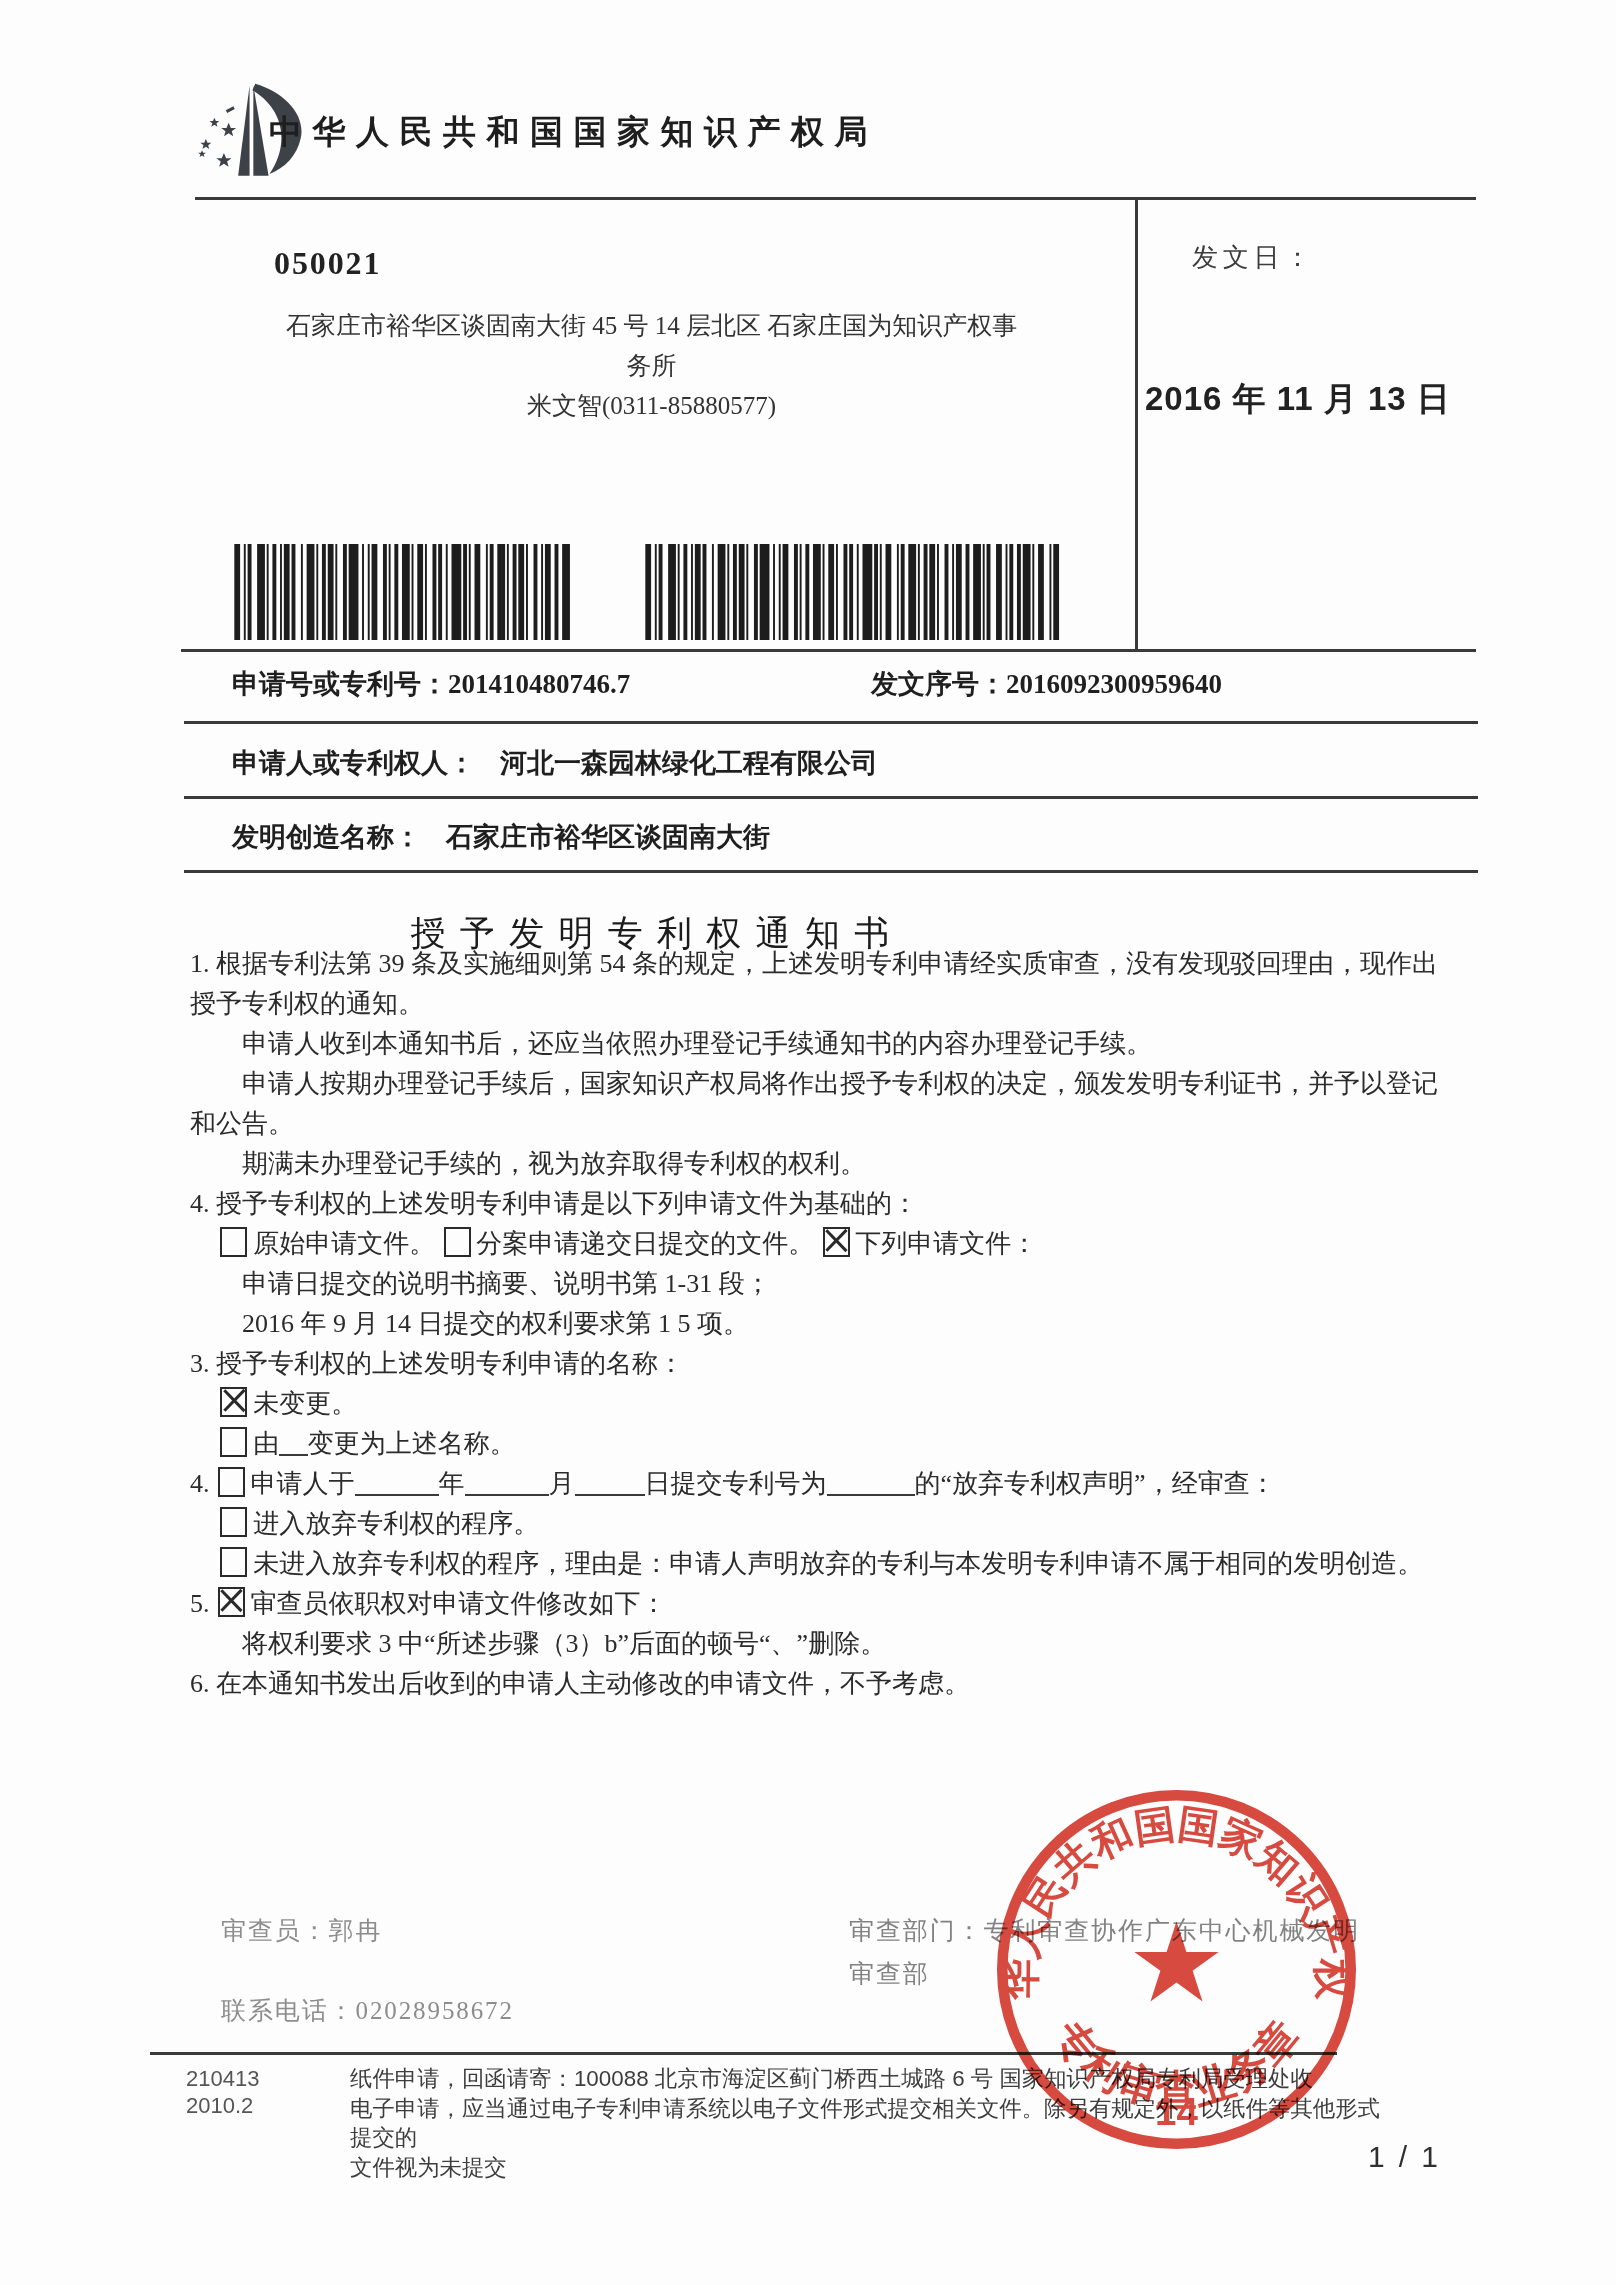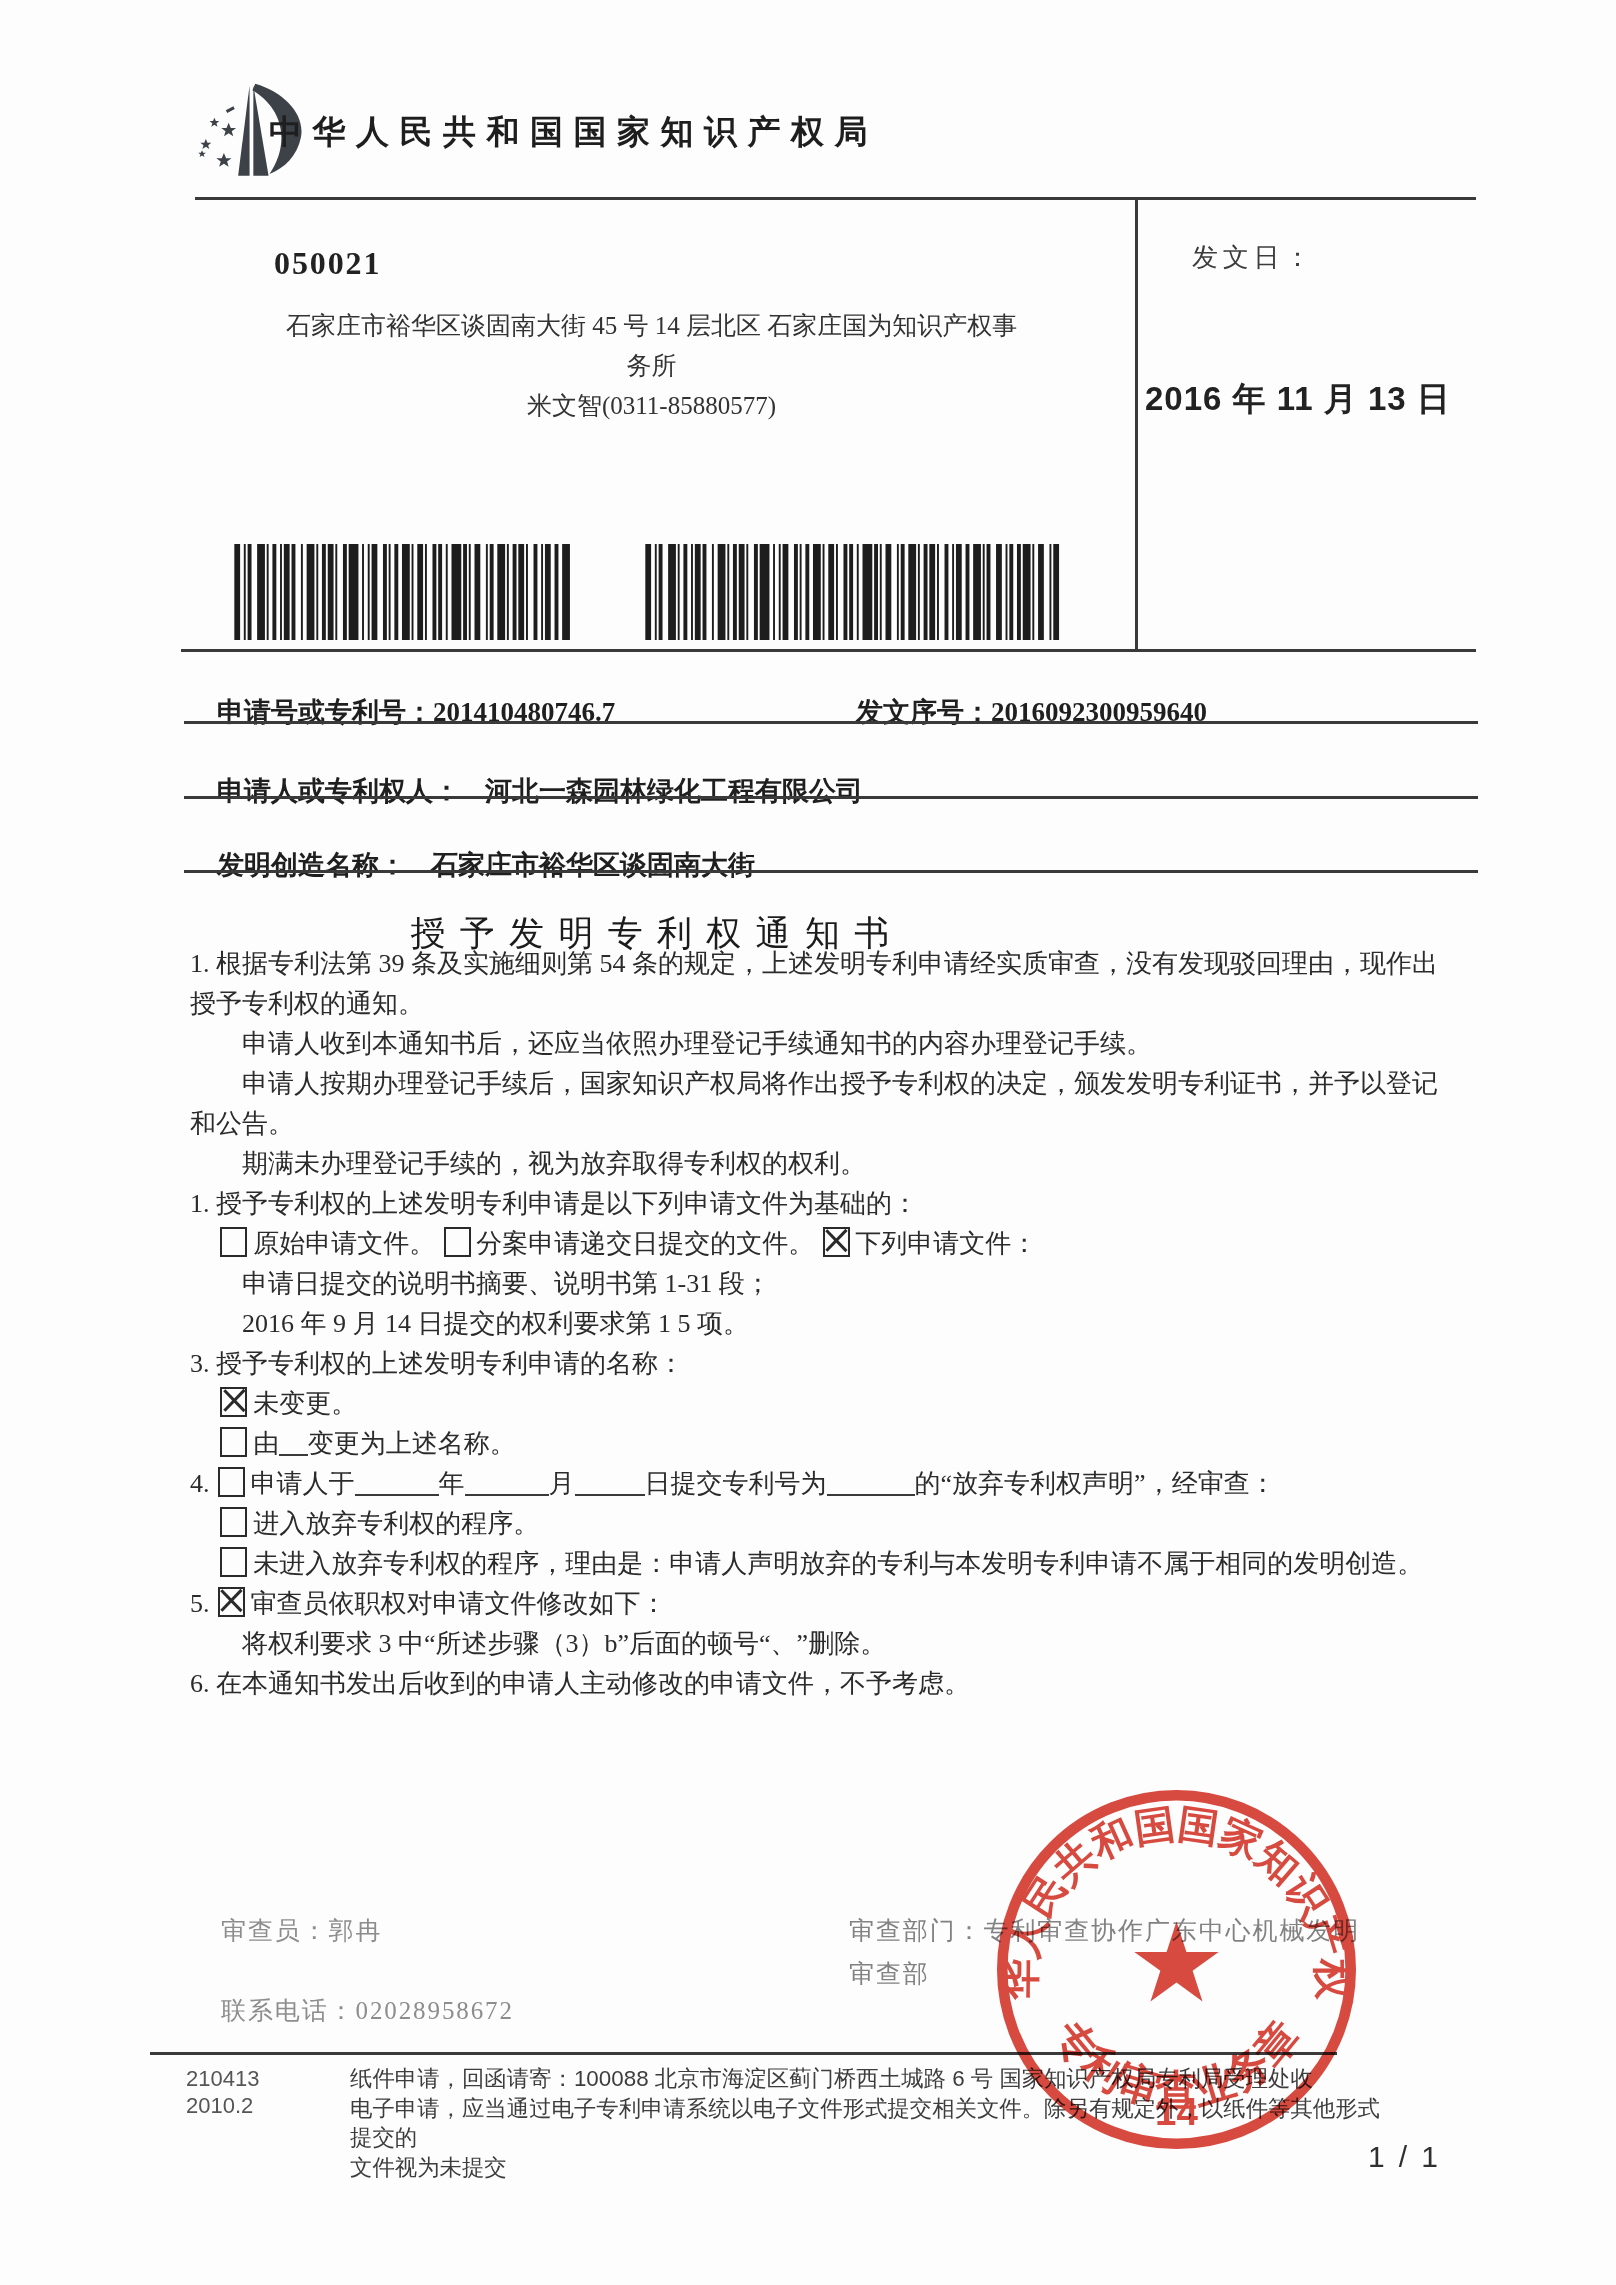--- a/index.html
+++ b/index.html
@@ -12,21 +12,21 @@
              font-weight:bold;font-size:33px;letter-spacing:10.5px;color:#1e1e1e;white-space:nowrap;}
   .vline{position:absolute;left:1135px;top:197px;width:2.9px;height:455px;background:#3a3a3a;}
   
   .postcode{position:absolute;left:274px;top:245px;font-size:32px;font-weight:bold;letter-spacing:1.9px;color:#222;}
   .addr{position:absolute;left:238px;top:306px;width:827px;text-align:center;font-size:25px;line-height:40px;color:#333;}
   .issue-label{position:absolute;left:1158px;top:240px;font-size:26px;letter-spacing:4.8px;color:#3c3c3c;margin-left:34px;}
   .issue-date{position:absolute;left:1145px;top:377px;font-family:"Liberation Sans","DejaVu Sans",sans-serif;
               font-weight:bold;font-size:33px;letter-spacing:1px;color:#222;white-space:nowrap;text-align:center;}
   .barcode{position:absolute;}
   
-  .row{position:absolute;left:217px;width:1255px;font-size:27px;font-weight:bold;color:#1f1f1f;white-space:nowrap;margin-top:28px;}
+  .row{position:absolute;left:232px;width:1255px;font-size:27px;font-weight:bold;color:#1f1f1f;white-space:nowrap;}
   .row .serial{position:absolute;left:639px;}
   .row .gap{display:inline-block;width:25px;}
   
   .notice-title{position:absolute;left:0;top:910px;width:1314px;text-align:center;
                 font-family:"Liberation Sans","DejaVu Sans",sans-serif;font-weight:normal;
                 font-size:35px;letter-spacing:14.3px;color:#1c1c1c;}
   .body{position:absolute;left:190px;top:944px;width:1251px;font-size:26px;line-height:40px;color:#2b2b2b;}
   .body p{margin:0;}
   .ind{text-indent:2em;}
   .ind2{padding-left:2em;}
@@ -214,21 +214,21 @@
   </div>
   <div class="rule" style="left:184px;top:870px;width:1294px;"></div>
 
   <div class="notice-title">授予发明专利权通知书</div>
 
   <div class="body">
     <p>1. 根据专利法第 39 条及实施细则第 54 条的规定，上述发明专利申请经实质审查，没有发现驳回理由，现作出授予专利权的通知。</p>
     <p class="ind">申请人收到本通知书后，还应当依照办理登记手续通知书的内容办理登记手续。</p>
     <p class="ind">申请人按期办理登记手续后，国家知识产权局将作出授予专利权的决定，颁发发明专利证书，并予以登记和公告。</p>
     <p class="ind">期满未办理登记手续的，视为放弃取得专利权的权利。</p>
-    <p>1. 授予专利权的上述发明专利申请是以下列申请文件为基础的：</p>
+    <p>4. 授予专利权的上述发明专利申请是以下列申请文件为基础的：</p>
     <p class="opt">
       <span class="cb"></span><span>原始申请文件。</span>
       <span class="cb"></span><span>分案申请递交日提交的文件。</span>
       <span class="cb checked"></span><span>下列申请文件：</span>
     </p>
     <p class="ind2">申请日提交的说明书摘要、说明书第 1-31 段；</p>
     <p class="ind2">2016 年 9 月 14 日提交的权利要求第 1 5 项。</p>
     <p>3. 授予专利权的上述发明专利申请的名称：</p>
     <p class="opt">
       <span class="cb checked"></span><span>未变更。</span>

